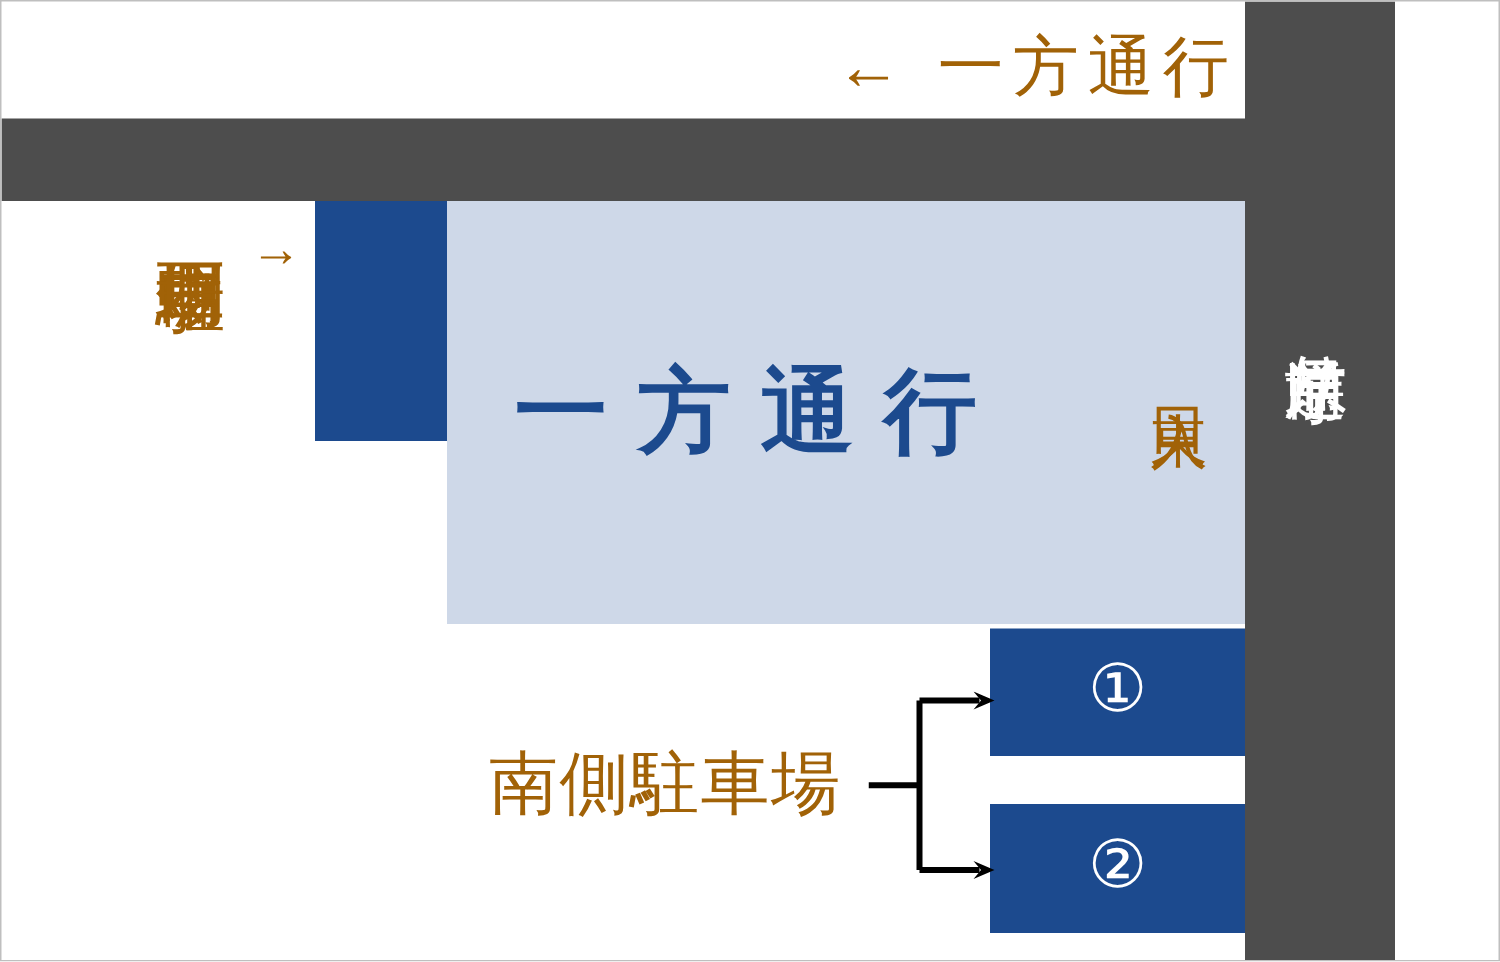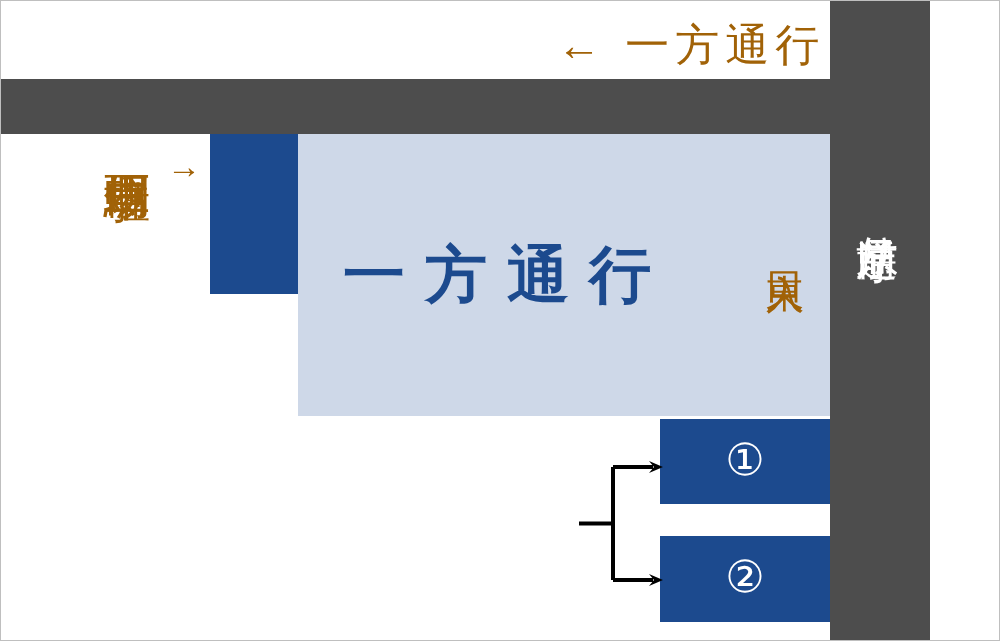--- a/index.html
+++ b/index.html
@@ -204,20 +204,21 @@
   <div class="label vertical" id="label-east-entrance">東入口</div>
 
   <div class="vertical" id="label-street">県庁前通り</div>
 
   <div class="label" id="label-shop">一方通行</div>
 
   <div class="label vertical" id="label-west-parking">西側駐車場</div>
 
   <div class="label" id="arrow-west">→</div>
 
+  <div class="label" id="label-south-parking">南側駐車場</div>
 
   <svg id="bracket" viewBox="0 0 90 125">
 
     <path d="M 0 62.5 L 34 62.5" stroke="#000000" stroke-width="4" fill="none"></path>
 
     <path d="M 34 6 L 34 119" stroke="#000000" stroke-width="4" fill="none"></path>
 
     <path d="M 34 6 L 74 6" stroke="#000000" stroke-width="4" fill="none"></path>
 
     <path d="M 34 119 L 74 119" stroke="#000000" stroke-width="4" fill="none"></path>

